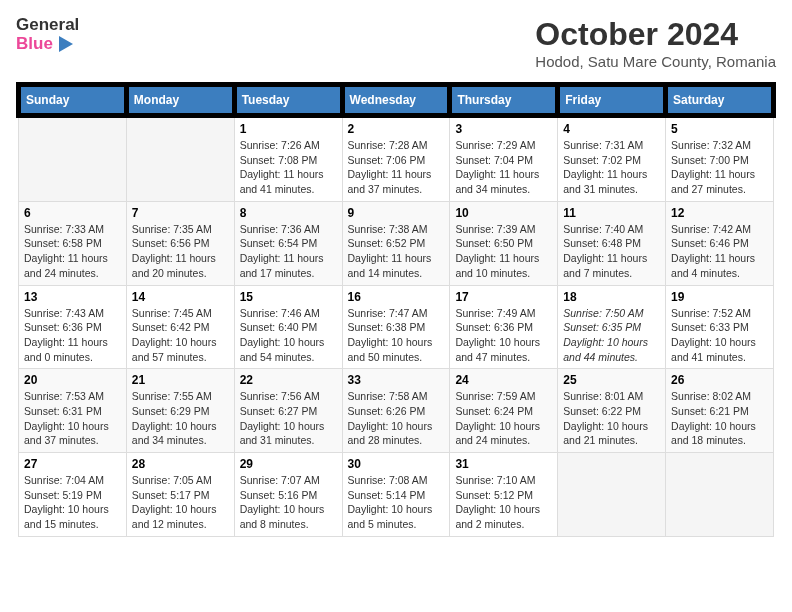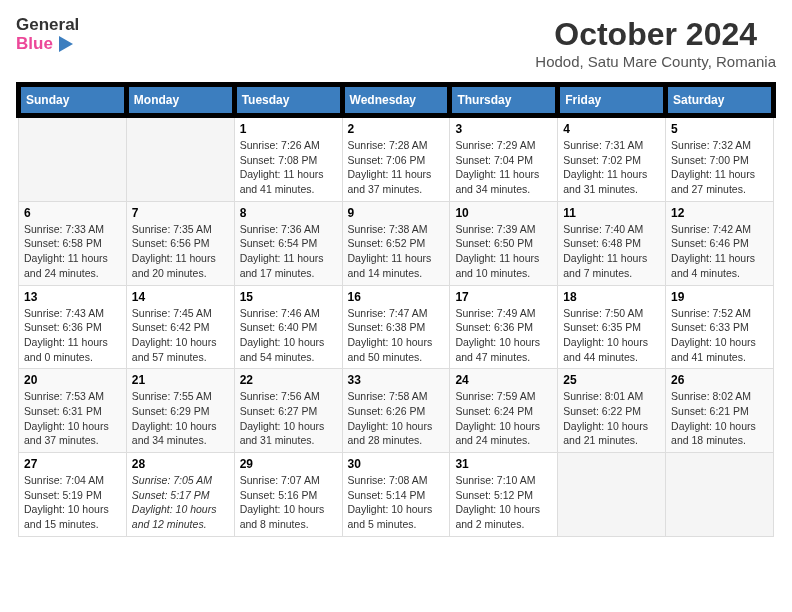--- a/index.html
+++ b/index.html
@@ -15,21 +15,21 @@
       justify-content: space-between;
       align-items: flex-start;
       margin-bottom: 12px;
     }
     .logo {
       display: flex;
       flex-direction: column;
       align-items: flex-start;
     }
     .title-section {
-      text-align: center;
+      text-align: left;
     }
     .month-title {
       font-size: 32px;
       font-weight: bold;
       color: #333;
     }
     .location-title {
       font-size: 15px;
       color: #555;
     }
@@ -206,21 +206,21 @@
 Daylight: 10 hours and 50 minutes.</div>
         </td>
         <td>
           <span class="day-num">17</span>
           <div class="day-info" style="white-space: pre-line;">Sunrise: 7:49 AM
 Sunset: 6:36 PM
 Daylight: 10 hours and 47 minutes.</div>
         </td>
         <td>
           <span class="day-num">18</span>
-          <div class="day-info" style="white-space: pre-line;">Sunrise: 7:50 AM
+          <div class="day-info" style="white-space: pre-line; font-style: italic;">Sunrise: 7:50 AM
 Sunset: 6:35 PM
 Daylight: 10 hours and 44 minutes.</div>
         </td>
         <td>
           <span class="day-num">19</span>
           <div class="day-info" style="white-space: pre-line;">Sunrise: 7:52 AM
 Sunset: 6:33 PM
 Daylight: 10 hours and 41 minutes.</div>
         </td>
       </tr>
@@ -270,21 +270,21 @@
       </tr>
       <tr>
         <td>
           <span class="day-num">27</span>
           <div class="day-info" style="white-space: pre-line;">Sunrise: 7:04 AM
 Sunset: 5:19 PM
 Daylight: 10 hours and 15 minutes.</div>
         </td>
         <td>
           <span class="day-num">28</span>
-          <div class="day-info" style="white-space: pre-line; font-style: italic;">Sunrise: 7:05 AM
+          <div class="day-info" style="white-space: pre-line;">Sunrise: 7:05 AM
 Sunset: 5:17 PM
 Daylight: 10 hours and 12 minutes.</div>
         </td>
         <td>
           <span class="day-num">29</span>
           <div class="day-info" style="white-space: pre-line;">Sunrise: 7:07 AM
 Sunset: 5:16 PM
 Daylight: 10 hours and 8 minutes.</div>
         </td>
         <td>

